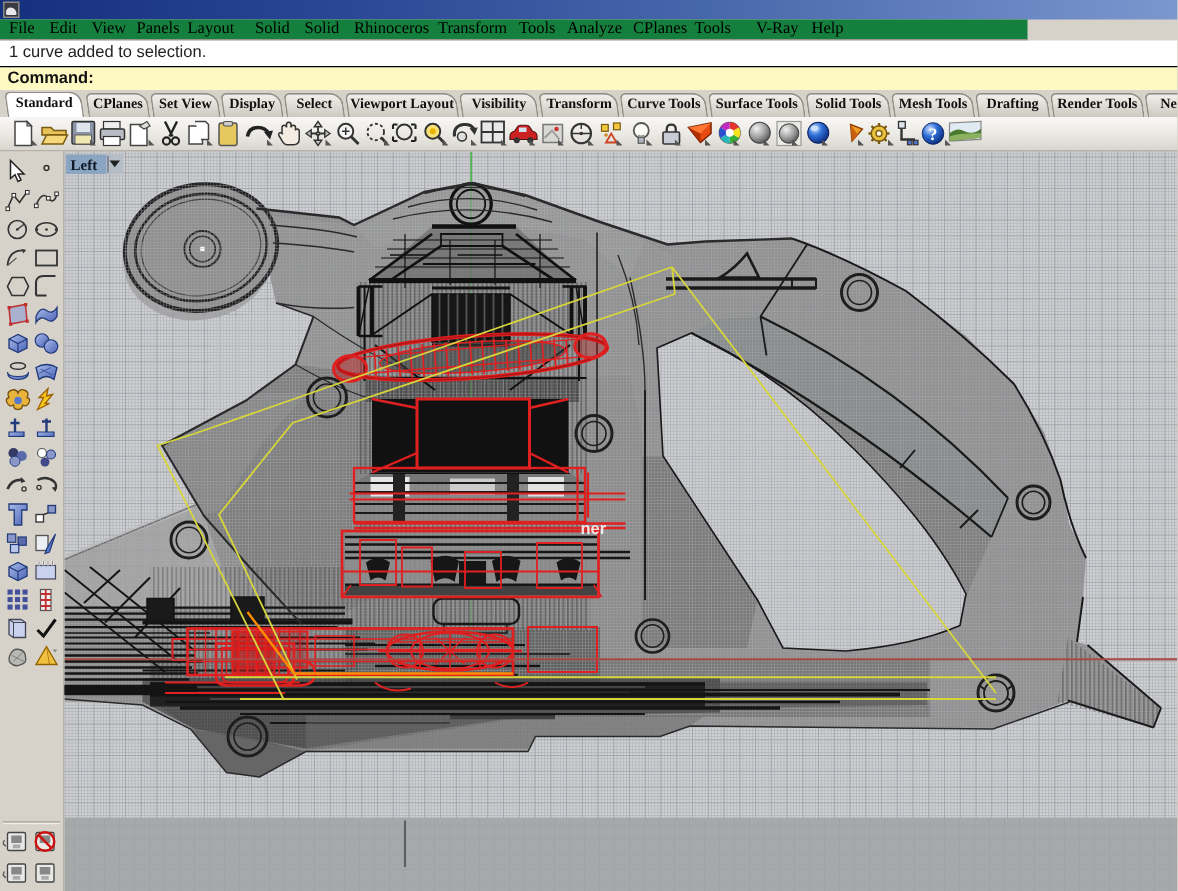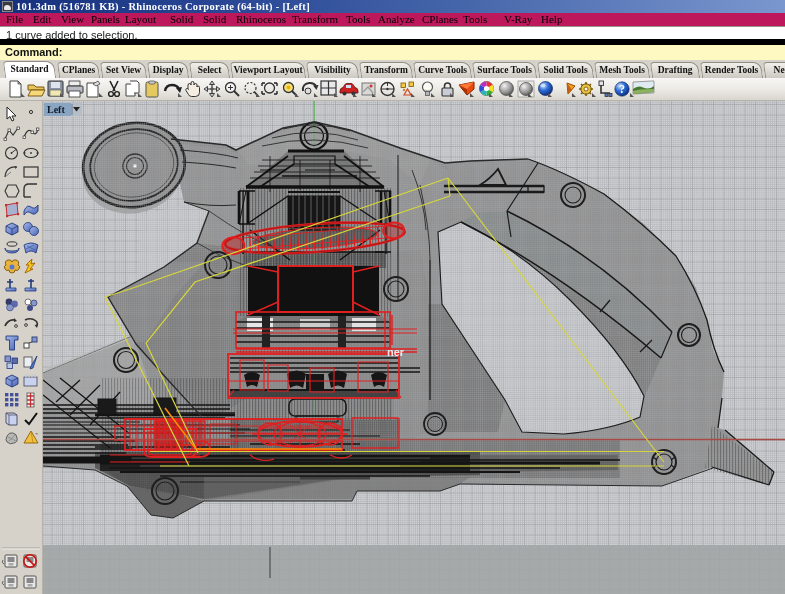--- a/index.html
+++ b/index.html
@@ -1,40 +1,39 @@
 <!DOCTYPE html>
 <html><head>
 <meta charset="utf-8">
 <style>
 html,body{margin:0;padding:0;}
 body{width:785px;height:594px;overflow:hidden;font-family:"Liberation Sans",sans-serif;position:relative;background:#d6d2ca;}
 #titlebar{position:absolute;left:0;top:0;width:785px;height:13px;background:linear-gradient(90deg,#15307d 0%,#2a4896 30%,#4767ab 60%,#7b97cf 100%);color:#fff;}
 #titlebar .ttext{position:absolute;left:16px;top:0px;font-family:"Liberation Serif",serif;font-weight:bold;font-size:10.5px;line-height:13px;letter-spacing:0.3px;white-space:nowrap;}
 #ticon{position:absolute;left:2px;top:1px;width:11px;height:11px;background:#3a3a42;border:1px solid #888;box-sizing:border-box;}
 #ticon:before{content:"";position:absolute;left:1px;top:3px;width:7px;height:5px;background:#e8e8ea;border-radius:3px 4px 1px 1px;}
-#menubar{position:absolute;left:0;top:13px;width:785px;height:14px;background:#be185d;border-bottom:1px solid #9a968e;box-sizing:border-box;font-family:"Liberation Serif",serif;font-size:11px;color:#000;}
+#menubar{position:absolute;left:0;top:13px;width:685px;height:14px;background:#15803d;border-bottom:1px solid #9a968e;box-sizing:border-box;font-family:"Liberation Serif",serif;font-size:11px;color:#000;}
 #menubar span{position:absolute;top:0px;line-height:13px;white-space:nowrap;}
-#histbox{position:absolute;left:0;top:27px;width:785px;height:18px;background:#fff;border-bottom:6px solid #000000;box-sizing:border-box;}
+#histbox{position:absolute;left:0;top:27px;width:785px;height:18px;background:#fff;border-bottom:1px solid #000000;box-sizing:border-box;}
 #histbox div{position:absolute;left:6px;top:2px;font-size:11px;color:#222;}
 #cmdbox{position:absolute;left:0;top:45px;width:785px;height:15px;background:#fef9c3;}
 #cmdbox div{position:absolute;left:5px;top:1px;font-size:11px;font-weight:bold;color:#111;}
 #tabrow{position:absolute;left:0;top:60px;width:785px;height:18px;background:#d6d2ca;}
 .tab{position:absolute;top:2px;height:16px;font-family:"Liberation Serif",serif;font-weight:bold;font-size:9.5px;text-align:center;color:#111;background:linear-gradient(180deg,#f1efe9,#ccc9c2);border:1px solid #8f8d86;border-bottom:none;box-sizing:border-box;border-radius:4px 8px 0 0;transform:skewX(8deg);}
 .tab i{display:block;transform:skewX(-8deg);font-style:normal;line-height:15px;}
 .tab.act{background:#fff;z-index:3;top:1px;height:17px;}
 #toolrow{position:absolute;left:0;top:78px;width:785px;height:23px;background:linear-gradient(180deg,#f8f7f5 0%,#eceae5 50%,#d9d6cf 100%);border-bottom:1px solid #b5b2aa;box-sizing:border-box;}
 #sidebar{position:absolute;left:0;top:101px;width:43px;height:493px;background:#d6d2ca;border-right:1px solid #b5b2aa;box-sizing:border-box;}
 #viewport{position:absolute;left:43px;top:101px;width:742px;height:493px;}
 #viewport svg{filter:blur(0.35px);}
 </style>
 </head>
 <body>
 <div id="titlebar">
     <div id="ticon"></div>
-    <div class="ttext">101.3dm (516781 KB) - Rhinoceros Corporate (64-bit) - [Left]</div>
   </div>
 <div id="menubar">
 <span style="left:6px">File</span>
     <span style="left:33px">Edit</span>
     <span style="left:61px">View</span>
     <span style="left:91px">Panels</span>
     <span style="left:125px">Layout</span>
     <span style="left:170px">Solid</span>
     <span style="left:203px">Solid</span>
     <span style="left:236px">Rhinoceros</span>

